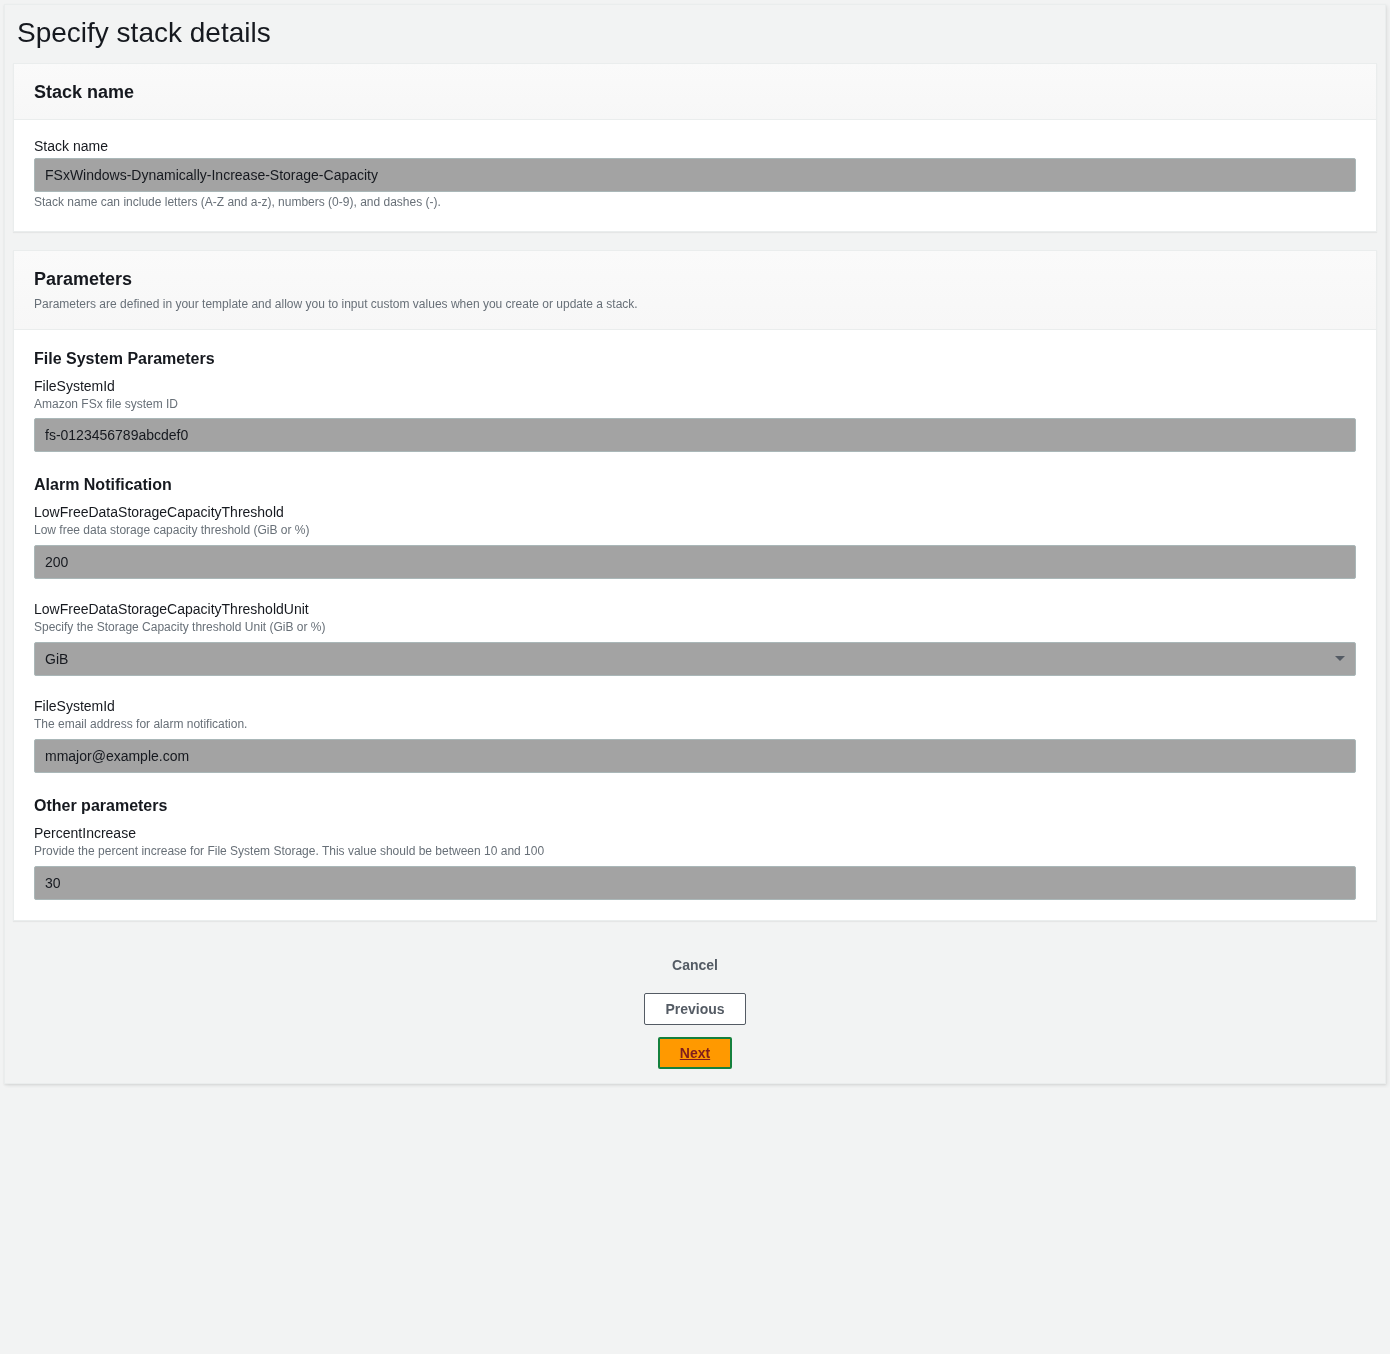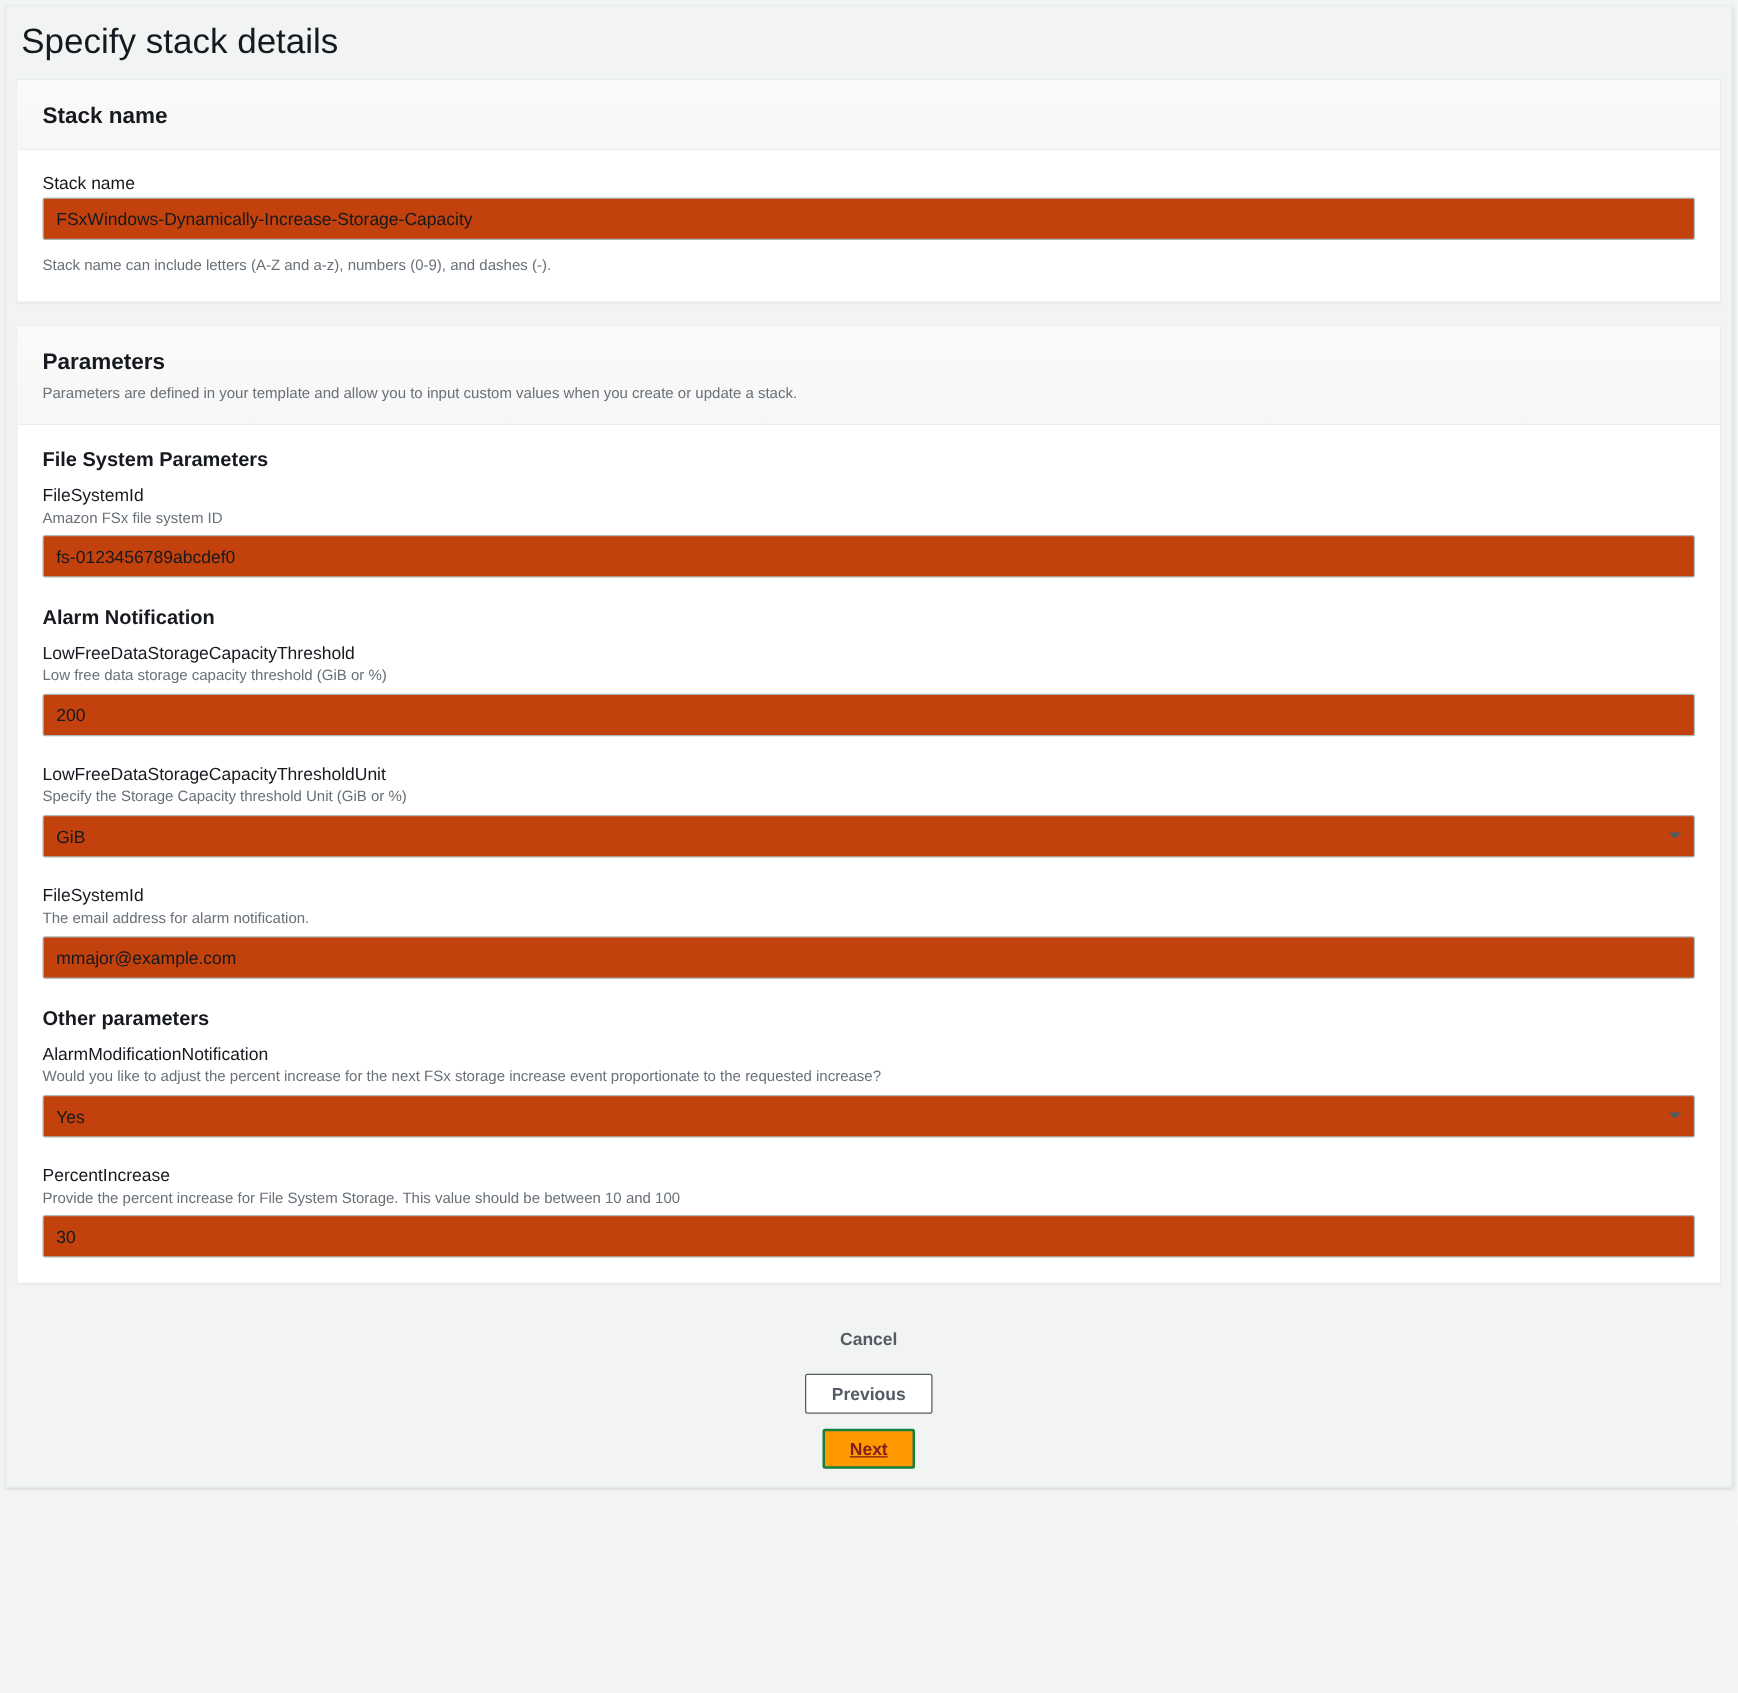--- a/index.html
+++ b/index.html
@@ -63,21 +63,21 @@
     .field-label {
       font-size: 14px;
       color: #16191f;
       font-weight: 400;
       display: block;
       margin-bottom: 2px;
     }
     .field-hint {
       font-size: 12px;
       color: #687078;
-      margin-top: 12px;
+      margin-top: 2px;
       line-height: 1.4;
     }
     .field-desc {
       font-size: 12px;
       color: #687078;
       margin-bottom: 6px;
       line-height: 1.4;
     }
     .section-heading {
       font-size: 16px;
@@ -92,21 +92,21 @@
     .section-block:last-child {
       margin-bottom: 0;
     }
     input.text-input, .select-wrapper {
       width: 100%;
       border: 1px solid #aab7b8;
       border-radius: 2px;
       padding: 6px 10px;
       font-size: 14px;
       color: #16191f;
-      background: #c2410c;
+      background: #a3a3a3;
       height: 34px;
       line-height: 20px;
     }
     .select-wrapper {
       position: relative;
       display: flex;
       align-items: center;
       justify-content: space-between;
       cursor: pointer;
       padding-right: 10px;
@@ -220,28 +220,20 @@
         <div class="field-group">
           <label class="field-label">FileSystemId</label>
           <div class="field-desc">The email address for alarm notification.</div>
           <input type="text" class="text-input" value="mmajor@example.com" style="">
         </div>
       </div>
 
       <div class="section-block">
         <div class="section-heading">Other parameters</div>
 
-        <div class="field-group">
-          <label class="field-label">AlarmModificationNotification</label>
-          <div class="field-desc">Would you like to adjust the percent increase for the next FSx storage increase event proportionate to the requested increase?</div>
-          <div class="select-wrapper">
-            <span class="select-value">Yes</span>
-            <span class="caret-down"></span>
-          </div>
-        </div>
 
         <div class="field-group">
           <label class="field-label">PercentIncrease</label>
           <div class="field-desc">Provide the percent increase for File System Storage. This value should be between 10 and 100</div>
           <input type="text" class="text-input" value="30" style="">
         </div>
       </div>
 
     </div>
   </div>

